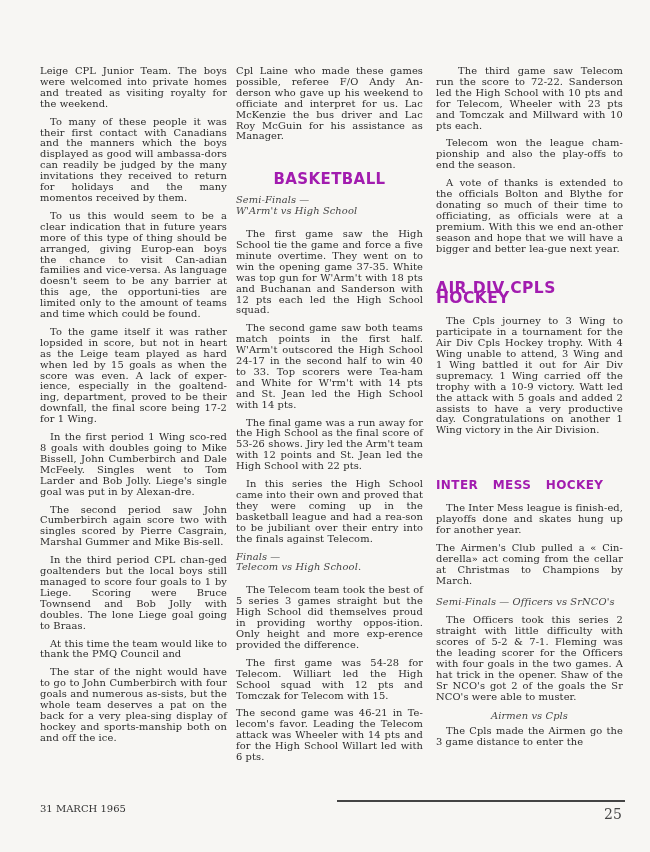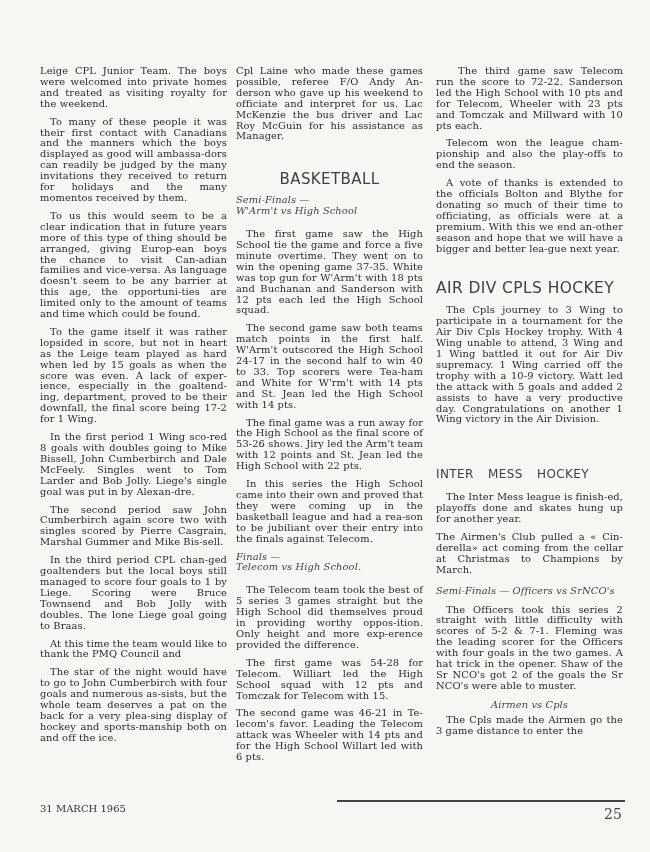--- a/index.html
+++ b/index.html
@@ -7,21 +7,21 @@
     width: 650px; height: 852px; background: #f7f6f3; position: relative; overflow: hidden;
     font-family: "DejaVu Serif", "Liberation Serif", serif; color: #2b2b2b;
   }
   .col { position: absolute; top: 66px; width: 187px; font-size: 9.9px; line-height: 10.9px; letter-spacing: 0.1px; }
   .col1 { left: 40px; }
   .col2 { left: 236px; }
   .col3 { left: 436px; }
   p { margin: 0 0 7px 0; text-align: justify; text-indent: 10px; hyphens: manual; }
   p.noind { text-indent: 0; }
   h2 {
-    font-family: "DejaVu Sans", "Liberation Sans", sans-serif; font-weight: normal; color: #404040;
+    font-family: "DejaVu Sans", "Liberation Sans", sans-serif; font-weight: bold; color: #a21caf;
     margin: 0; letter-spacing: 0.4px; text-align: center;
   }
   .h-basketball { font-size: 15px; margin: 32px 0 10px 0; }
   .h-airdiv { font-size: 15.5px; margin: 28px 0 12px 0; text-align: left; }
   .h-intermess { font-size: 12px; margin: 44px 0 12px 0; text-align: left; word-spacing: 10px; }
   .sub { font-style: italic; margin: 0 0 12px 0; text-indent: 0; text-align: left; color: #444; }
   .sub span { display: block; }
   .sub-center { text-align: center; }
   .footer-date { position: absolute; left: 40px; top: 803px; font-size: 10px; color: #333; }
   .footer-rule { position: absolute; left: 337px; width: 288px; top: 800px; border-top: 2px solid #444; }

